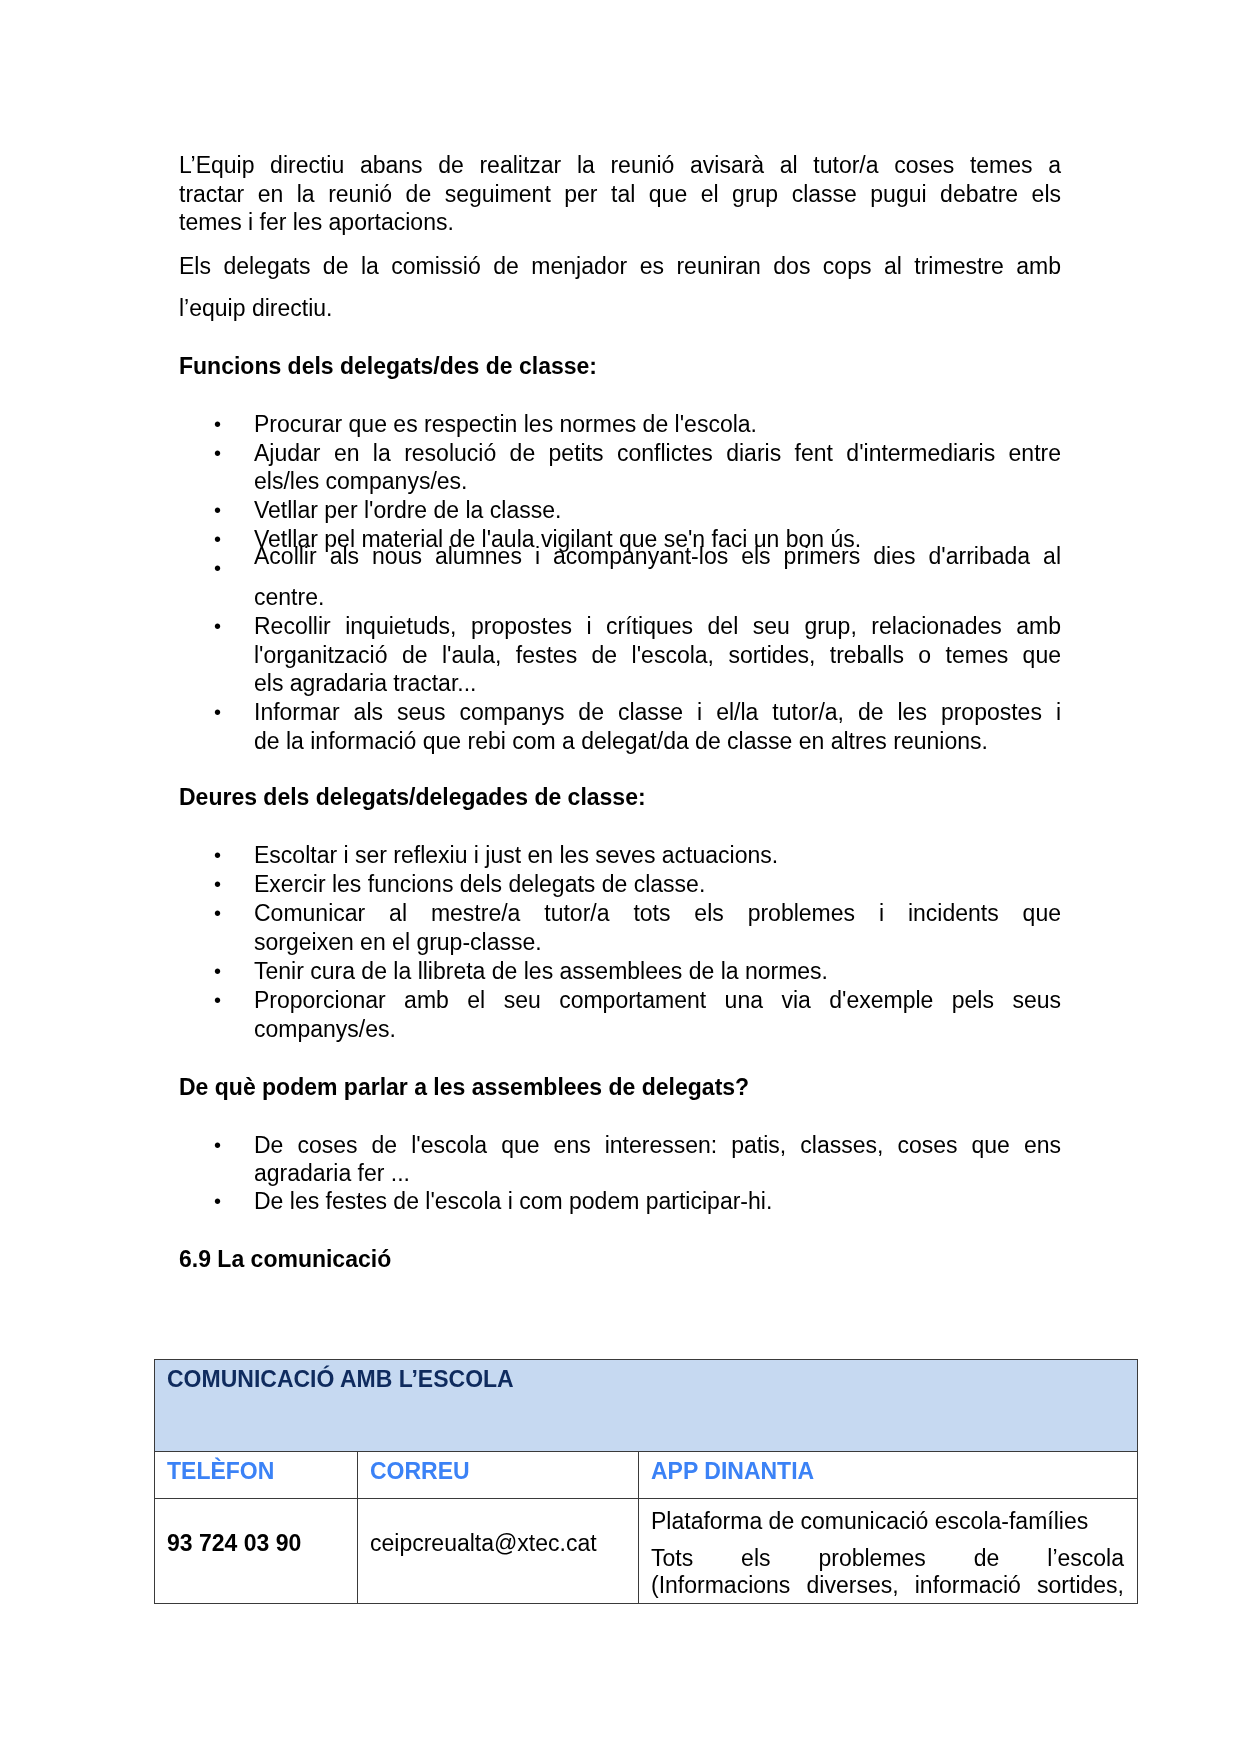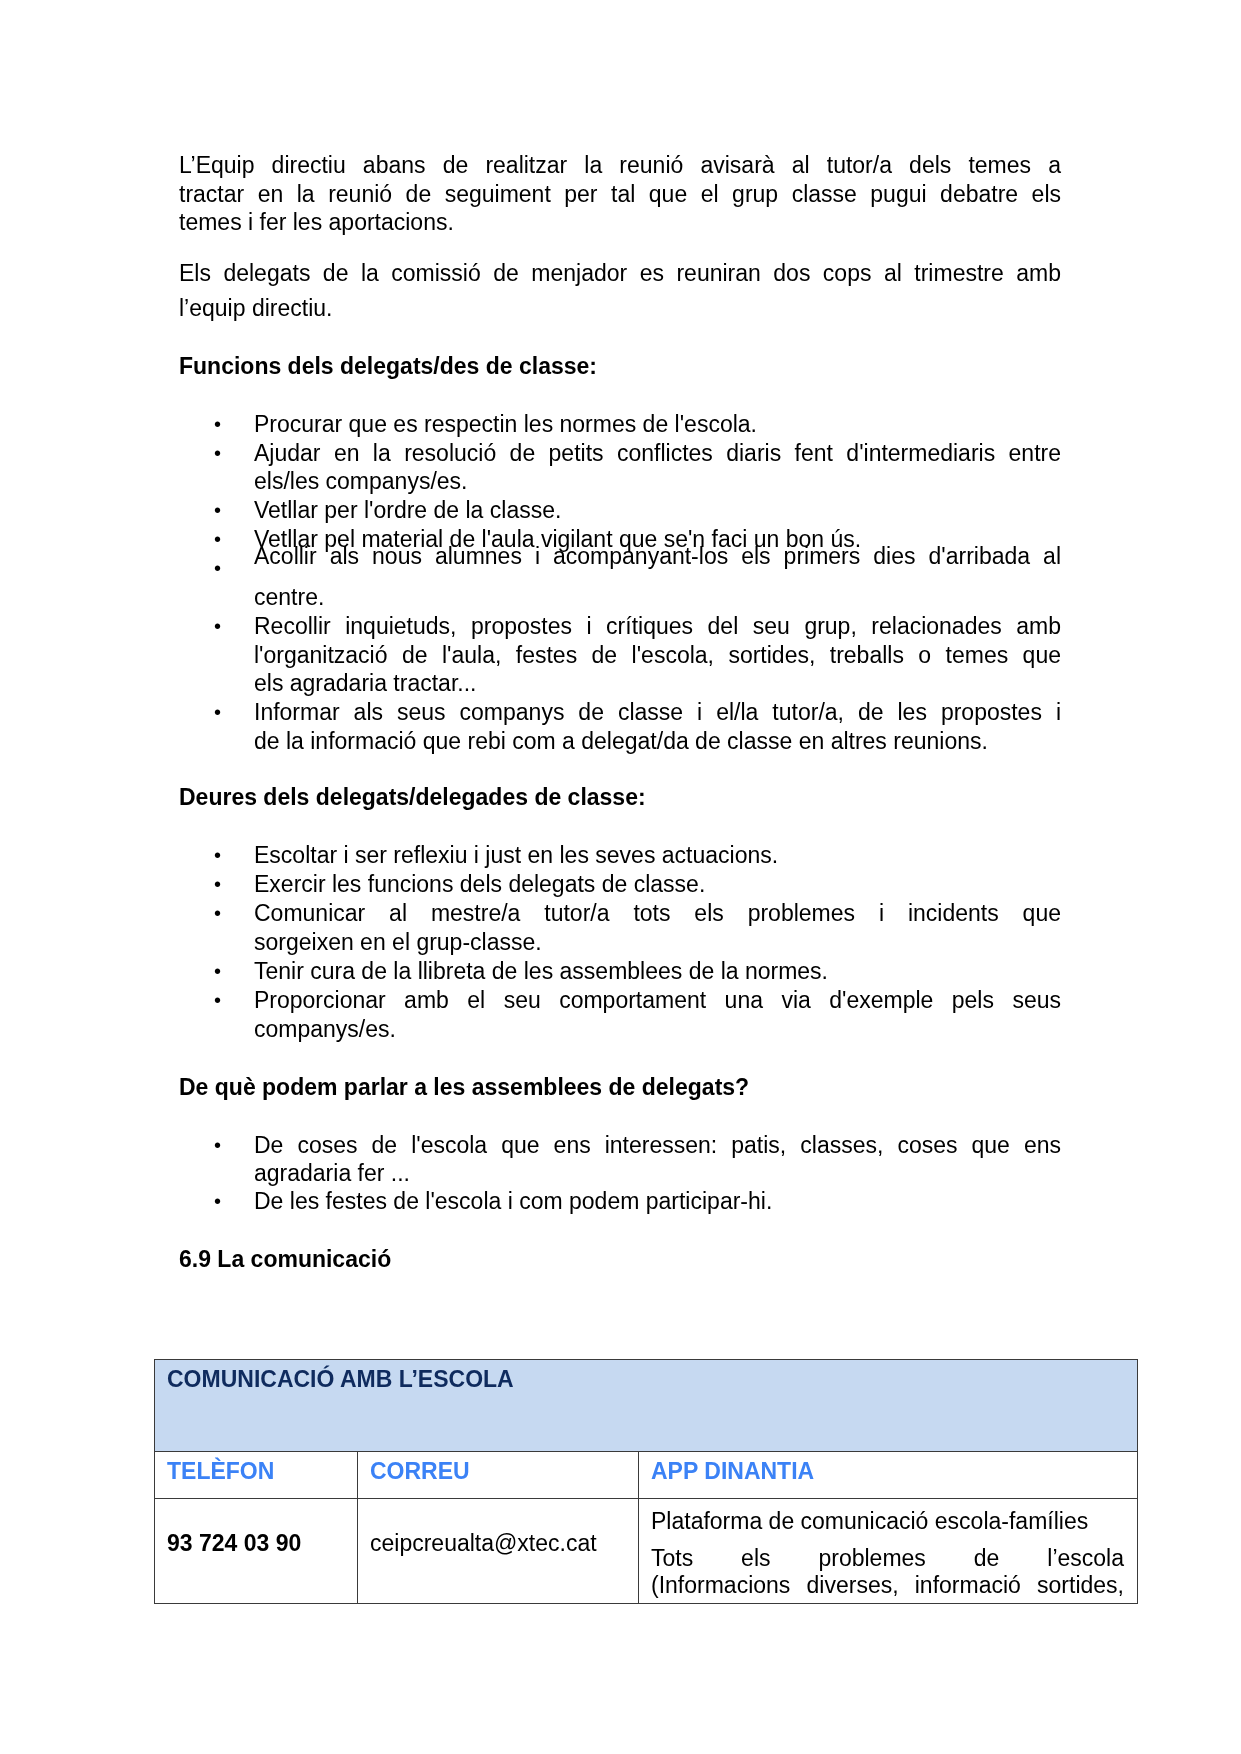--- a/index.html
+++ b/index.html
@@ -29,27 +29,27 @@
   .app-p1 { position: absolute; left: 12px; top: 8px; font-size: 23px; line-height: 29px; white-space: nowrap; }
   .app-p2 { position: absolute; left: 12px; top: 46px; width: 473px; font-size: 23px; line-height: 27px; }
   .app-p2 .jl { display: block; text-align: justify; text-align-last: justify; white-space: nowrap; }
 </style>
 </head>
 <body>
 
 <div class="page">
 
   <div>
-    <div class="jline col" style="top: 151px; text-align: left; white-space: nowrap;"><span>L’Equip directiu abans de realitzar la reunió avisarà al tutor/a dels temes a</span></div>
+    <div class="jline col" style="top: 151px; text-align: left; white-space: nowrap;"><span>L’Equip directiu abans de realitzar la reunió avisarà al tutor/a coses temes a</span></div>
     <div class="jline col" style="top: 180px; text-align: left; white-space: nowrap;"><span>tractar en la reunió de seguiment per tal que el grup classe pugui debatre els</span></div>
     <div class="line col" style="top:208px">temes i fer les aportacions.</div>
   </div>
 
   <div>
-    <div class="jline col" style="top: 259px; text-align: left; white-space: nowrap;"><span>Els delegats de la comissió de menjador es reuniran dos cops al trimestre amb</span></div>
+    <div class="jline col" style="top: 252px; text-align: left; white-space: nowrap;"><span>Els delegats de la comissió de menjador es reuniran dos cops al trimestre amb</span></div>
     <div class="line col" style="top:294px">l’equip directiu.</div>
   </div>
 
   <div class="line col bold" style="top:352px">Funcions dels delegats/des de classe:</div>
   <div>
     <span class="bullet" style="left:214px;top:410px">•</span>
     <div class="line bcol" style="top:410px">Procurar que es respectin les normes de l'escola.</div>
 
     <span class="bullet" style="left:214px;top:439px">•</span>
     <div class="jline bcol" style="top: 439px; text-align: left; white-space: nowrap;"><span>Ajudar en la resolució de petits conflictes diaris fent d'intermediaris entre</span></div>

